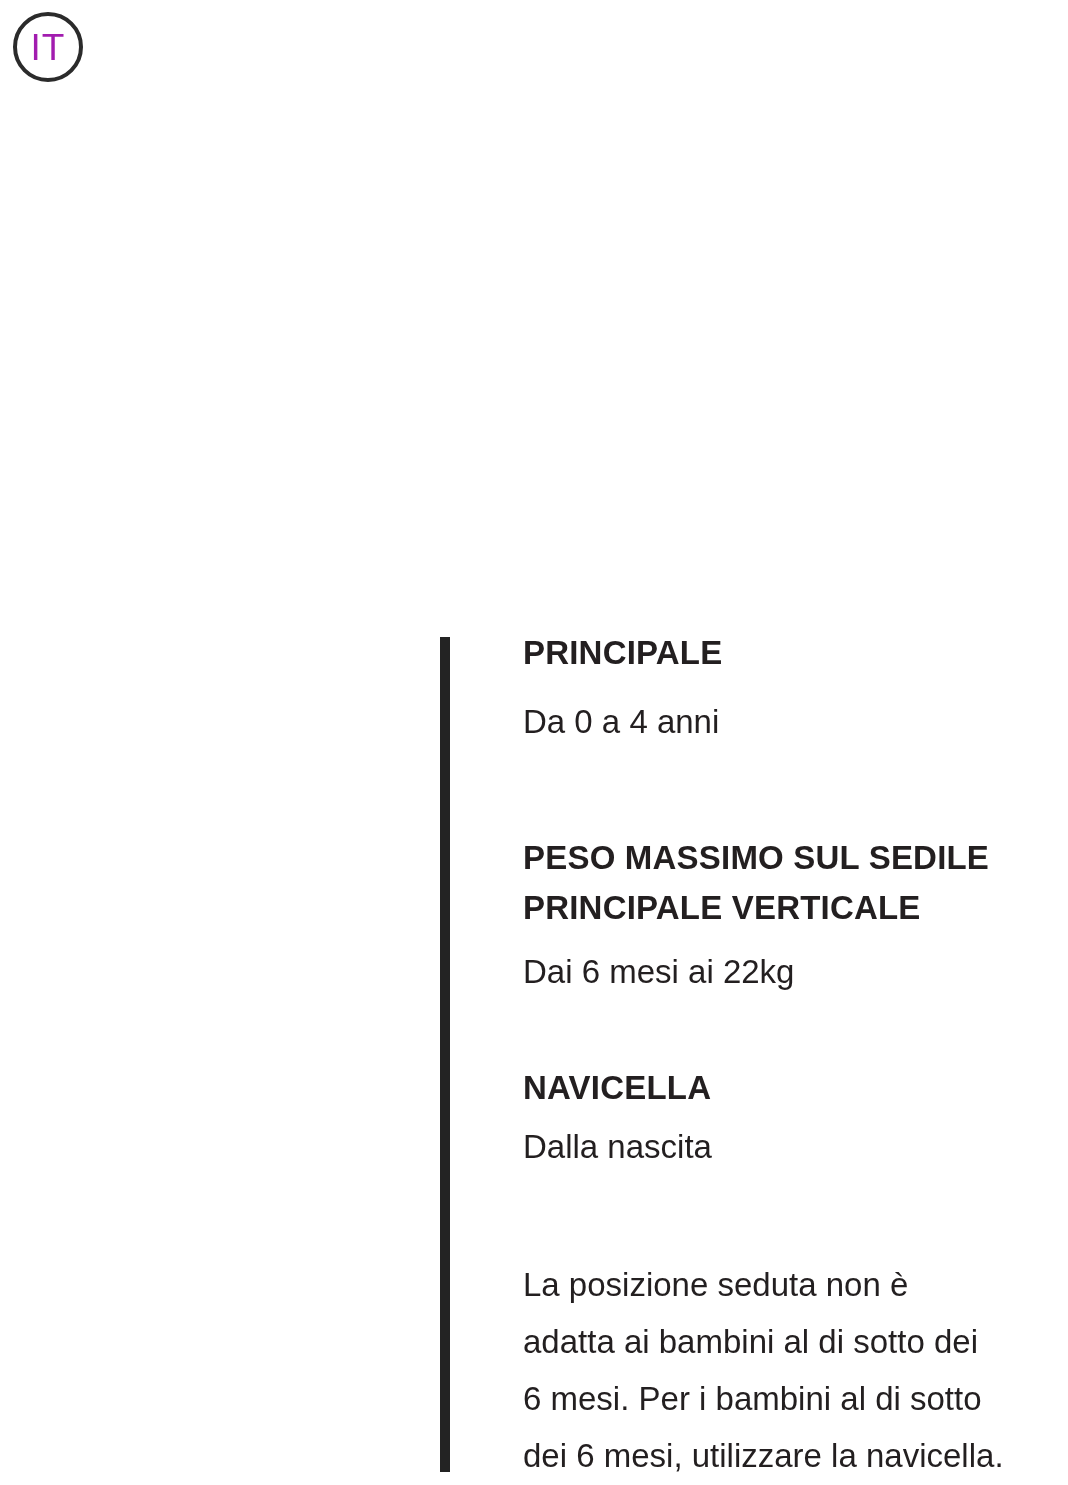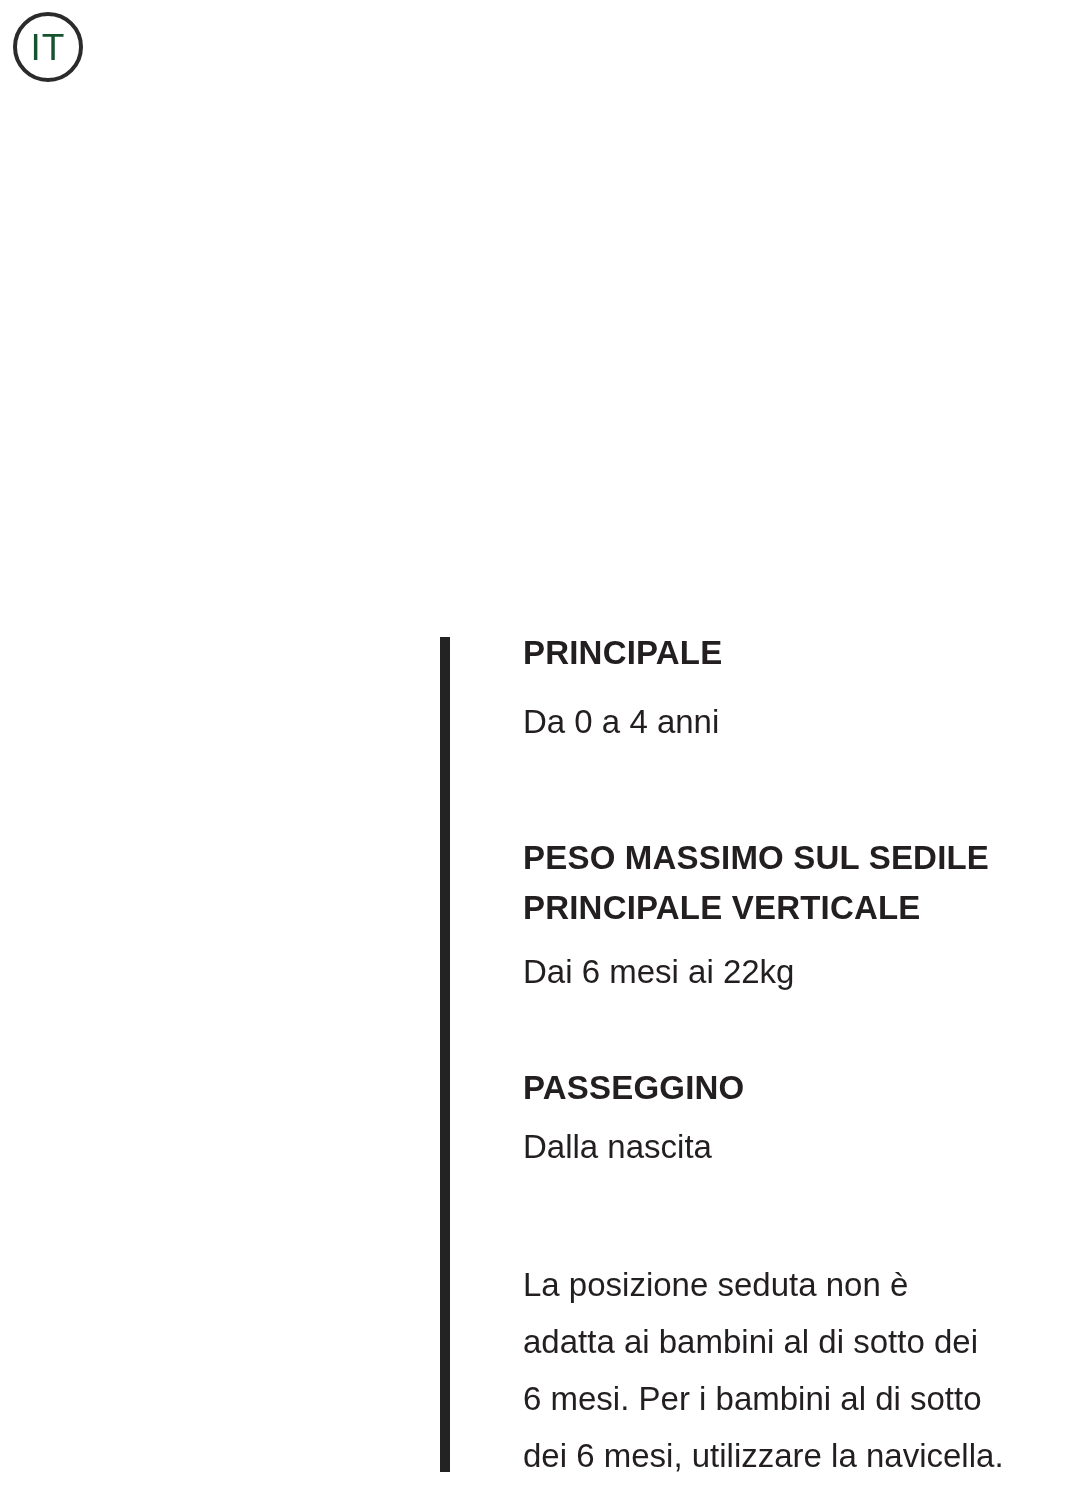--- a/index.html
+++ b/index.html
@@ -26,21 +26,21 @@
     border: 4px solid #2b2b2b;
     border-radius: 50%;
     display: flex;
     align-items: center;
     justify-content: center;
   }
   .lang-badge span {
     font-size: 37px;
     line-height: 1;
     letter-spacing: 1px;
-    color: #14532d;
+    color: #a21caf;
   }
   .vrule {
     position: absolute;
     left: 440px;
     top: 637px;
     width: 10px;
     height: 835px;
     background: #232323;
   }
   .content {
@@ -98,21 +98,21 @@
     <div class="body-text b-passeggino">Da 0 a 4 anni</div>
 
     <div class="heading h-peso">
       <span style="display:block">PESO MASSIMO SUL SEDILE</span>
       <span style="display:block">PRINCIPALE VERTICALE</span>
     </div>
 
     <div class="body-text b-peso">Dai 6 mesi ai 22kg</div>
 
     <div class="heading h-navicella">
-      <span>PASSEGGINO</span>
+      <span>NAVICELLA</span>
     </div>
 
     <div class="body-text b-navicella">Dalla nascita</div>
 
     <div class="note">
       <span style="display:block">La posizione seduta non è</span>
       <span style="display:block">adatta ai bambini al di sotto dei</span>
       <span style="display:block">6 mesi. Per i bambini al di sotto</span>
       <span style="display:block">dei 6 mesi, utilizzare la navicella.</span>
     </div>

